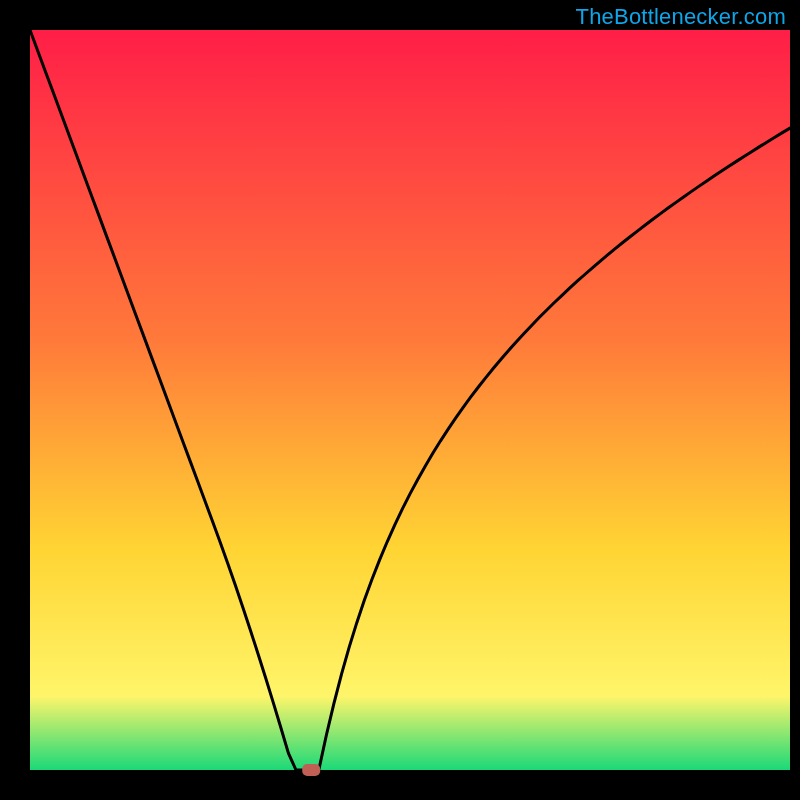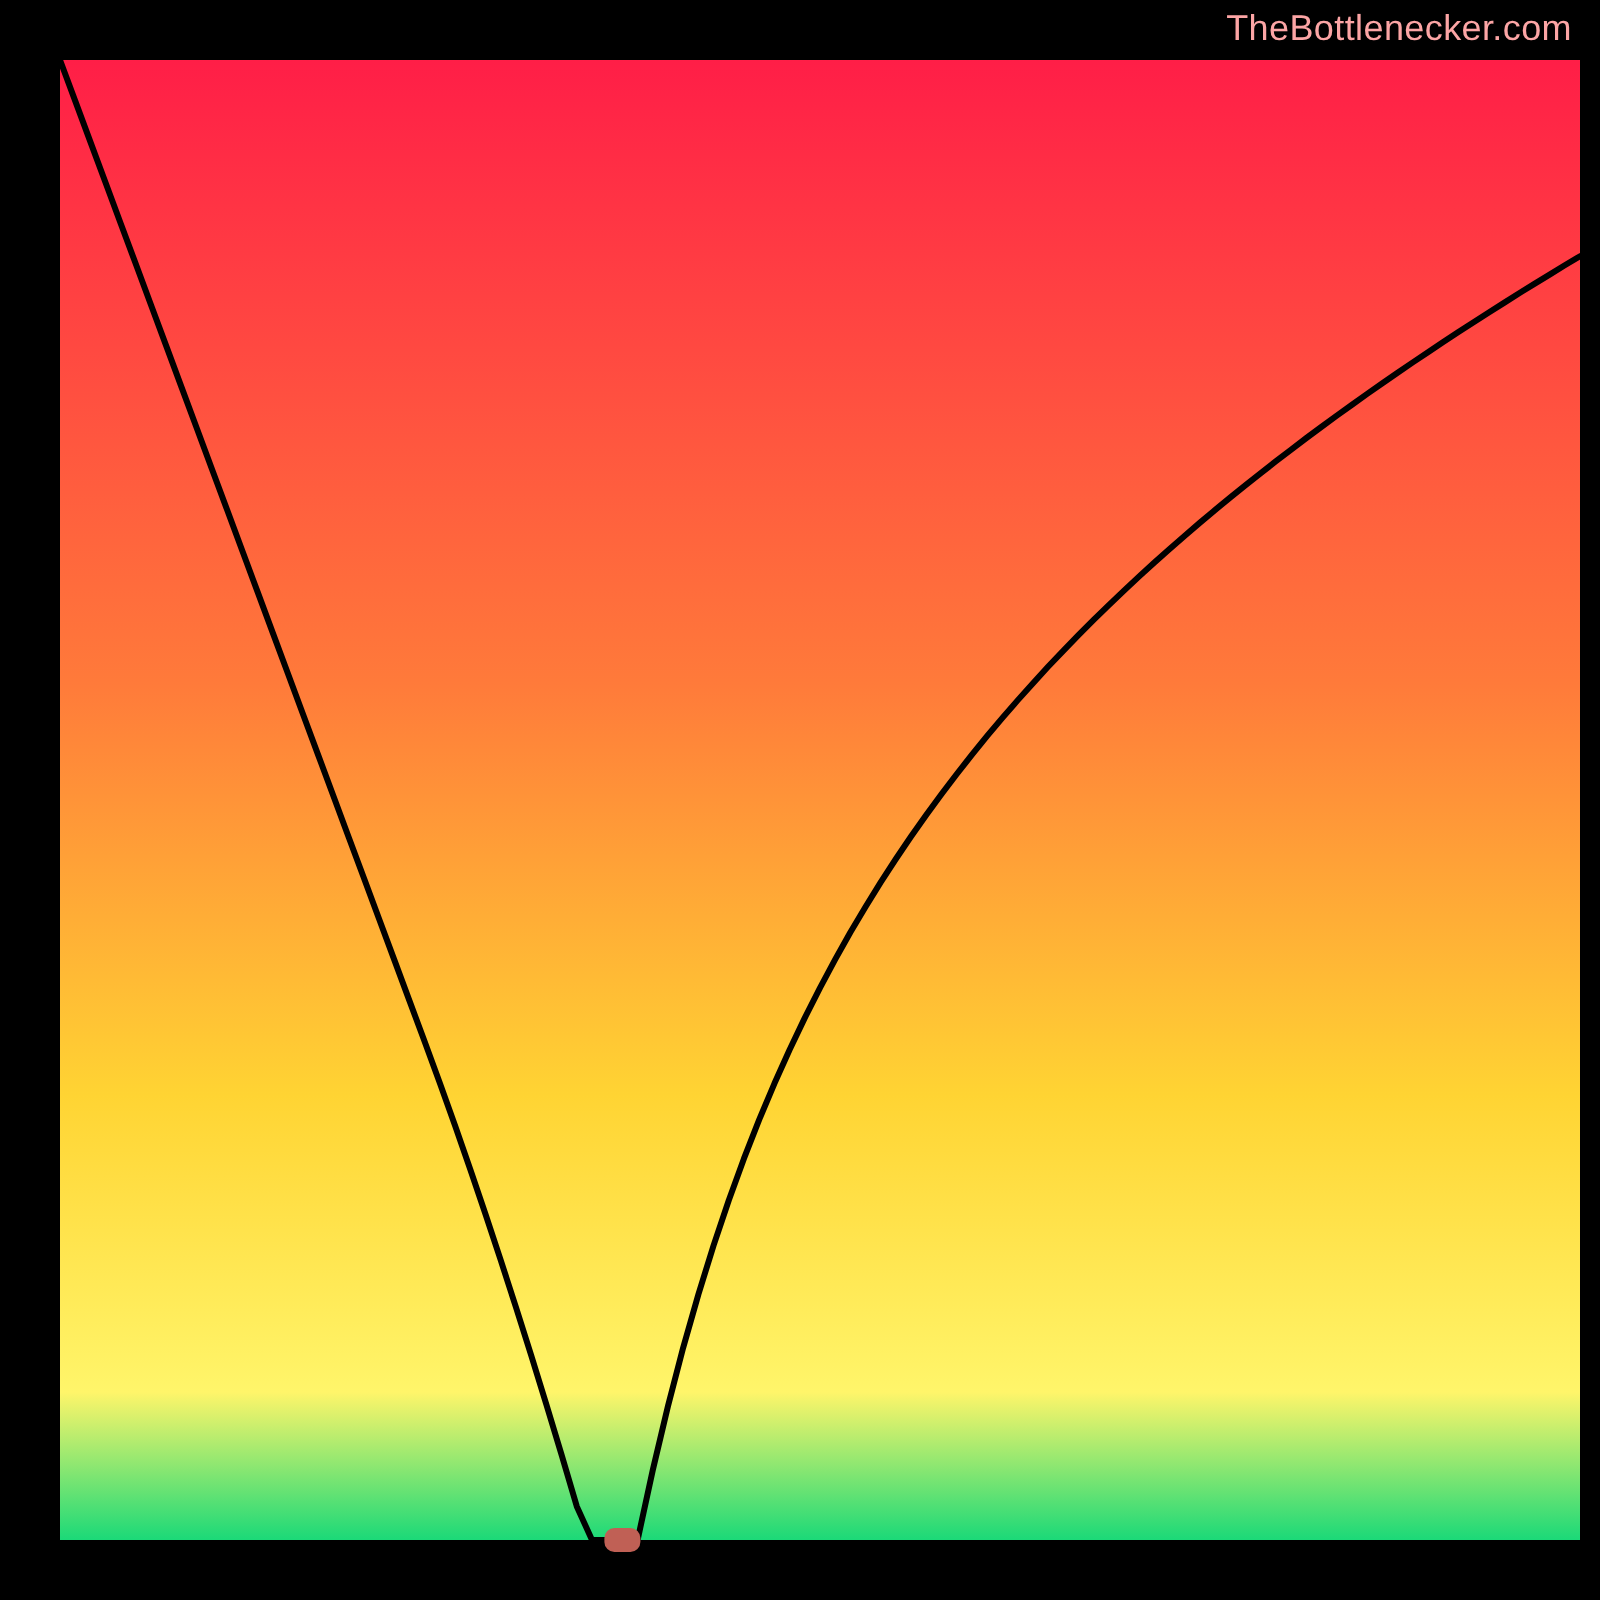--- a/index.html
+++ b/index.html
@@ -13,22 +13,22 @@
   }
   .stage {
     position: relative;
     width: 800px;
     height: 800px;
   }
   .attribution {
     position: absolute;
     top: 4px;
     right: 14px;
-    color: #fca5a5;
-    font-size: 18px;
+    color: #0ea5e9;
+    font-size: 22px;
     font-weight: 500;
     letter-spacing: 0.2px;
     z-index: 5;
     user-select: none;
   }
   svg {
     position: absolute;
     top: 0;
     left: 0;
     display: block;

